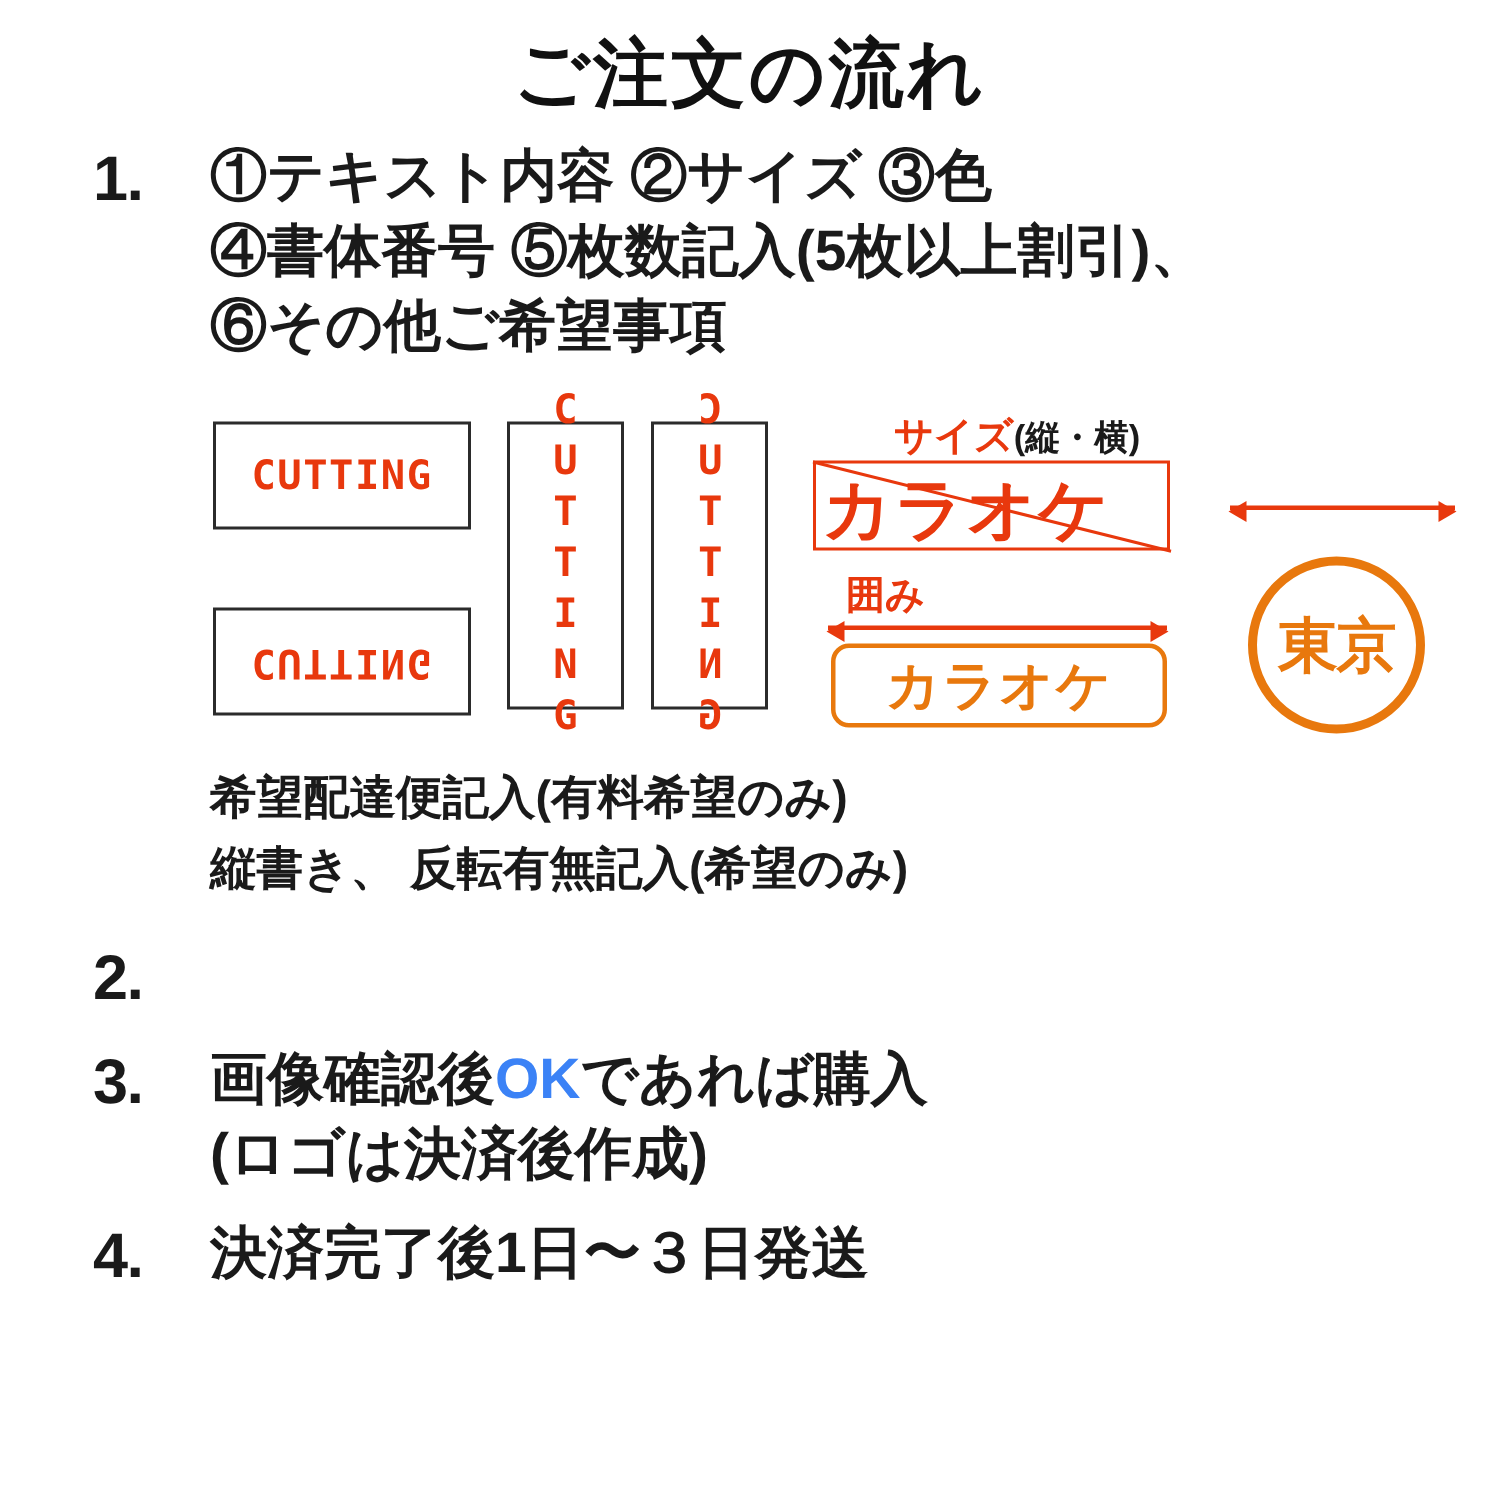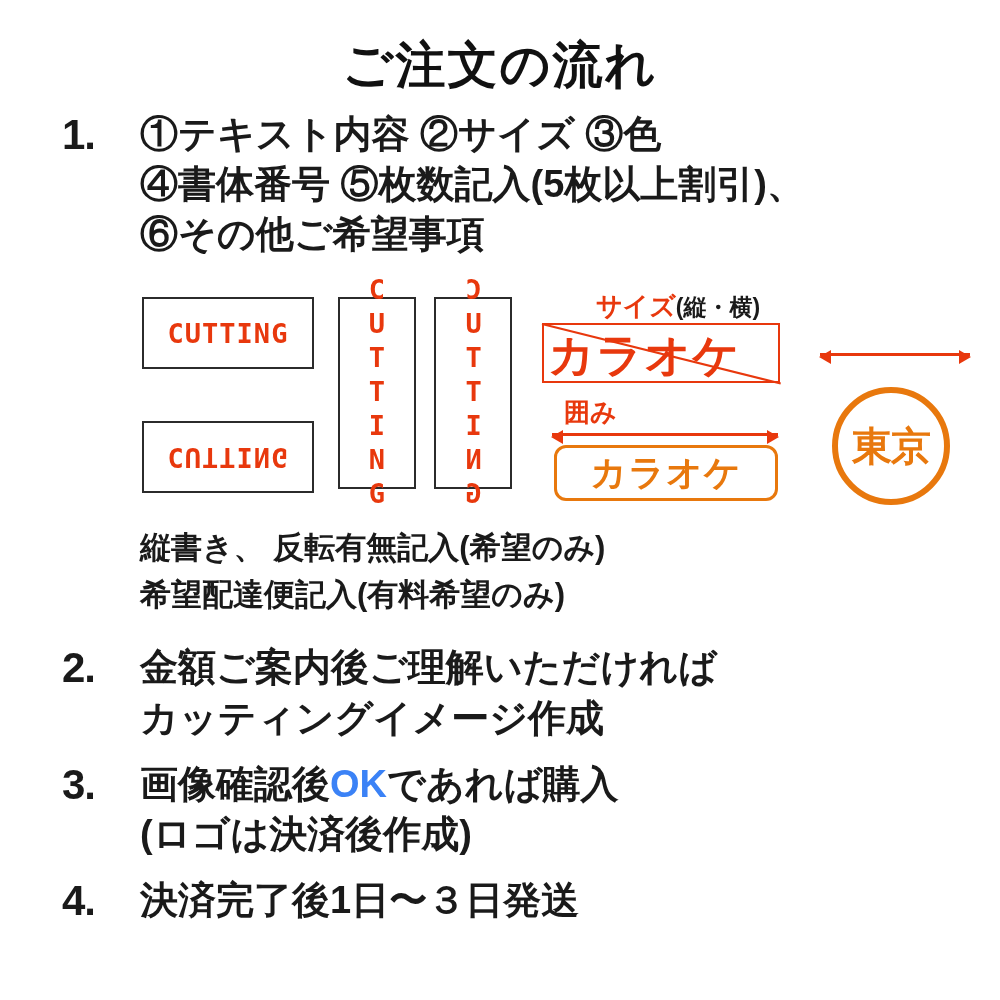--- a/index.html
+++ b/index.html
@@ -20,21 +20,21 @@
     position: relative;
     width: 1000px;
     height: 1000px;
   }
 
   .title {
     text-align: center;
     font-size: 50px;
     font-weight: bold;
     letter-spacing: 2px;
-    margin-top: 32px;
+    margin-top: 16px;
     color: #111;
   }
 
   
   .step {
     display: flex;
     align-items: flex-start;
     margin-left: 62px;
     margin-top: 10px;
   }
@@ -242,29 +242,25 @@
 
     <div class="rounded-box" style="left:554px; top:170px; width:224px; height:56px;">
       <span>カラオケ</span>
     </div>
 
     <div class="circle-stamp" style="left:832px; top:112px;">
       <span>東京</span>
     </div>
   </div>
 
+  <div class="caption">希望配達便記入(有料希望のみ)</div>
   <div class="caption">縦書き、 反転有無記入(希望のみ)</div>
-  <div class="caption">希望配達便記入(有料希望のみ)</div>
 
   <div class="step" style="margin-top:24px;">
     <div class="step-num">2.</div>
-    <div class="step-body">
-      <span class="step-line">金額ご案内後ご理解いただければ</span>
-      <span class="step-line">カッティングイメージ作成</span>
-    </div>
   </div>
 
   <div class="step" style="margin-top:16px;">
     <div class="step-num">3.</div>
     <div class="step-body">
       <span class="step-line">
         <span>画像確認後</span><span class="accent-red">OK</span><span>であれば購入</span>
       </span>
       <span class="step-line">(ロゴは決済後作成)</span>
     </div>

